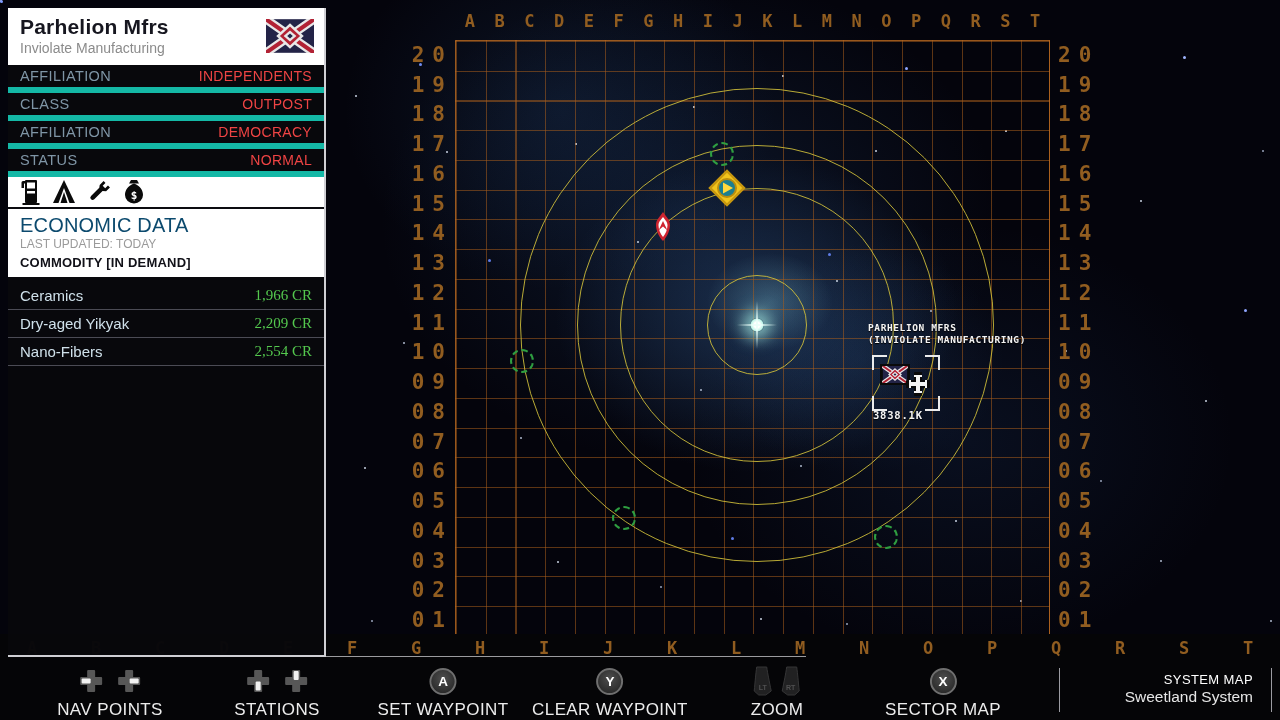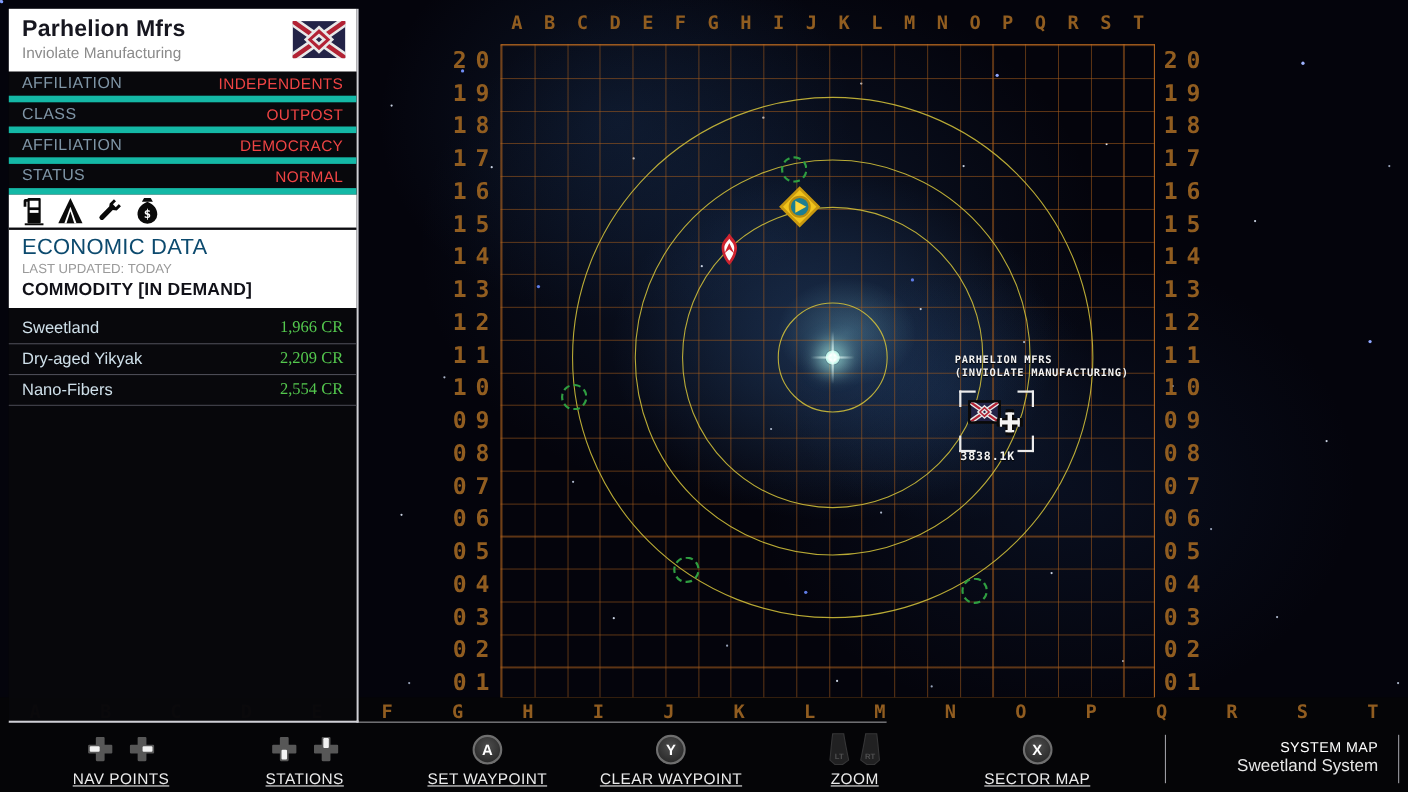--- a/index.html
+++ b/index.html
@@ -88,34 +88,34 @@
   .p-header svg { position:absolute; right:10px; top:11px; }
   .p-info { background:rgba(8,8,13,.94); }
   .irow { display:flex; justify-content:space-between; align-items:center; height:28px; padding:0 12px;
     border-bottom:6px solid #14b8a6; }
   .ilabel { font-size:14.5px; color:#7f95a6; letter-spacing:.4px; }
   .ivalue { font-size:14px; color:#ef4444; letter-spacing:.3px; }
   .p-services { background:#ffffff; height:30px; display:flex; align-items:center; gap:9px; padding:0 10px; }
   .p-econ-head { background:#ffffff; padding:5px 12px 7px; border-top:2px solid #0c0c10; }
   .e-title { font-size:20px; color:#0c4a6e; letter-spacing:.2px; }
   .e-upd { font-size:12px; color:#9a9a9a; margin-top:0px; }
-  .e-sub { font-size:16px; font-weight:bold; color:#111118; margin-top:4px; letter-spacing:.2px; }
+  .e-sub { font-size:13px; font-weight:bold; color:#111118; margin-top:4px; letter-spacing:.2px; }
   .p-comms { padding-top:5px; background:rgba(8,8,13,.94); }
   .crow { display:flex; justify-content:space-between; align-items:center; height:28px; padding:0 12px;
     border-bottom:1px solid #4b4b55; }
   .cname { font-size:15px; color:#cfe0ea; }
   .cprice { font-size:15px; color:#54c84e;font-family:Liberation Serif, serif; }
   .p-fill { flex:1; background:rgba(7,7,11,.82); }
 
   
   .bottom { position:absolute; left:0; top:660px; width:1280px; height:60px; background:#050507; }
   .bgroup { position:absolute; top:5px; transform:translateX(-50%); display:flex; flex-direction:column;
     align-items:center; gap:3px; }
   .bicons { display:flex; align-items:center; gap:12px; height:32px; }
-  .blabel { font-size:14px; color:#ececec; letter-spacing:.4px; white-space:nowrap;text-decoration:underline; }
+  .blabel { font-size:17px; color:#ececec; letter-spacing:.4px; white-space:nowrap; }
   .btn-circle { width:27px; height:27px; border-radius:50%; border:2px solid #6f6f6f; color:#fff;
     background:radial-gradient(circle at 50% 38%, #4e4e4e, #2c2c2c 75%);
     display:flex; align-items:center; justify-content:center; font-weight:bold; font-size:13.5px; }
   .trigger { opacity:.5; }
   .bdivider { position:absolute; top:668px; width:1px; height:44px; background:#9b9ba1; }
   .sysblock { position:absolute; right:27px; top:672px; text-align:right; }
   .sys-mode { font-size:13px; color:#ffffff; letter-spacing:.4px; }
   .sys-name { font-size:15.5px; color:#e6e6e6; margin-top:1px; }
 </style>
 </head>
@@ -333,21 +333,21 @@
 
     <div class="p-econ-head">
       <div class="e-title">ECONOMIC DATA</div>
       <div class="e-upd">LAST UPDATED: TODAY</div>
       <div class="e-sub">COMMODITY [IN DEMAND]</div>
     </div>
 
     <div class="p-comms">
 
     <div class="crow">
-        <span class="cname">Sweetland</span>
+        <span class="cname">Ceramics</span>
         <span class="cprice">1,966 CR</span>
       </div>
         <div class="crow">
         <span class="cname">Dry-aged Yikyak</span>
         <span class="cprice">2,209 CR</span>
       </div>
         <div class="crow">
         <span class="cname">Nano-Fibers</span>
         <span class="cprice">2,554 CR</span>
       </div>

